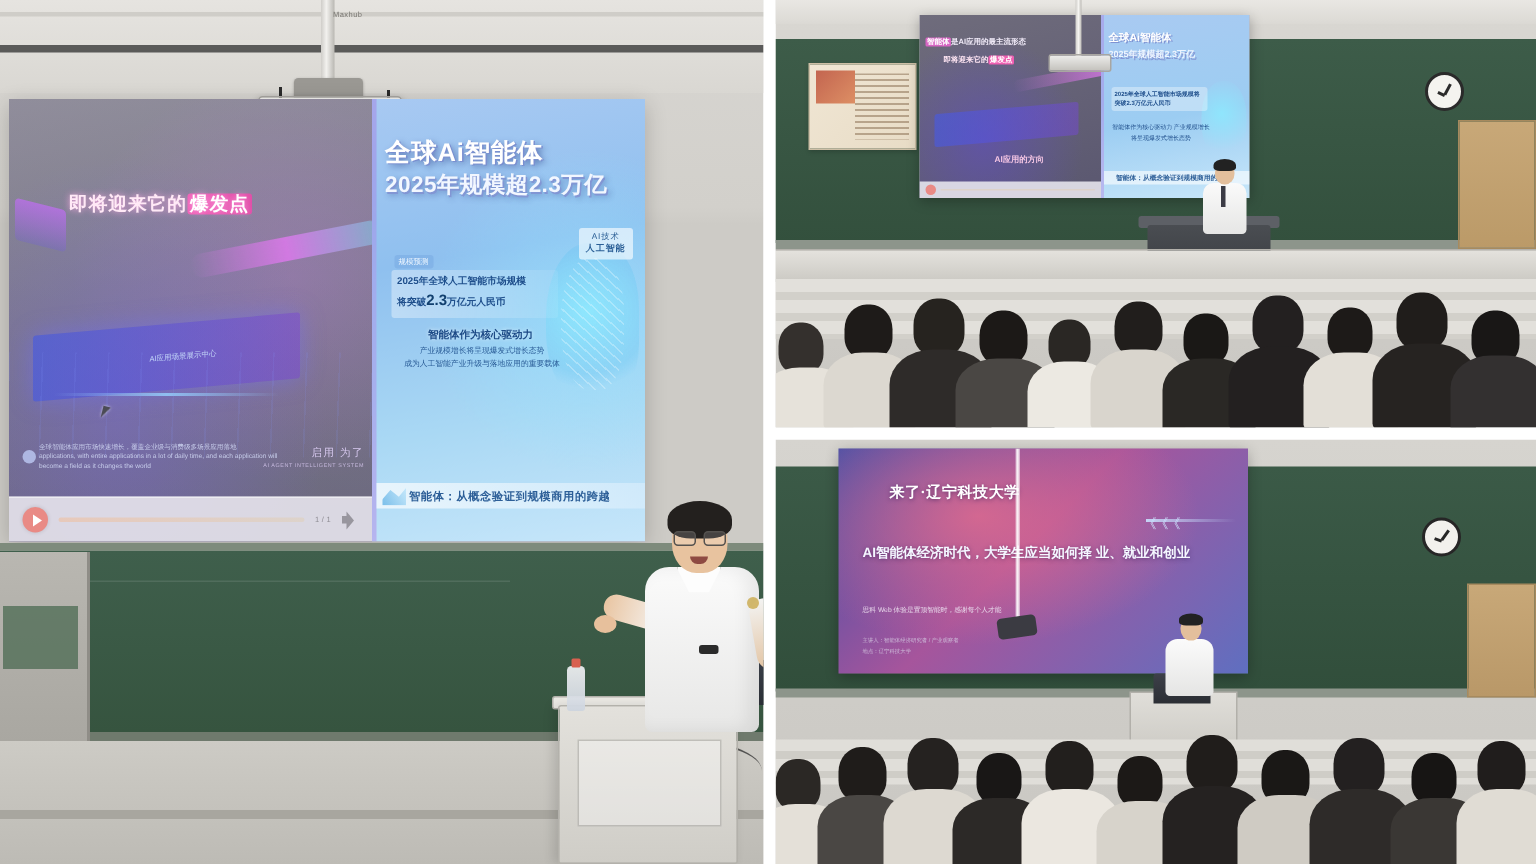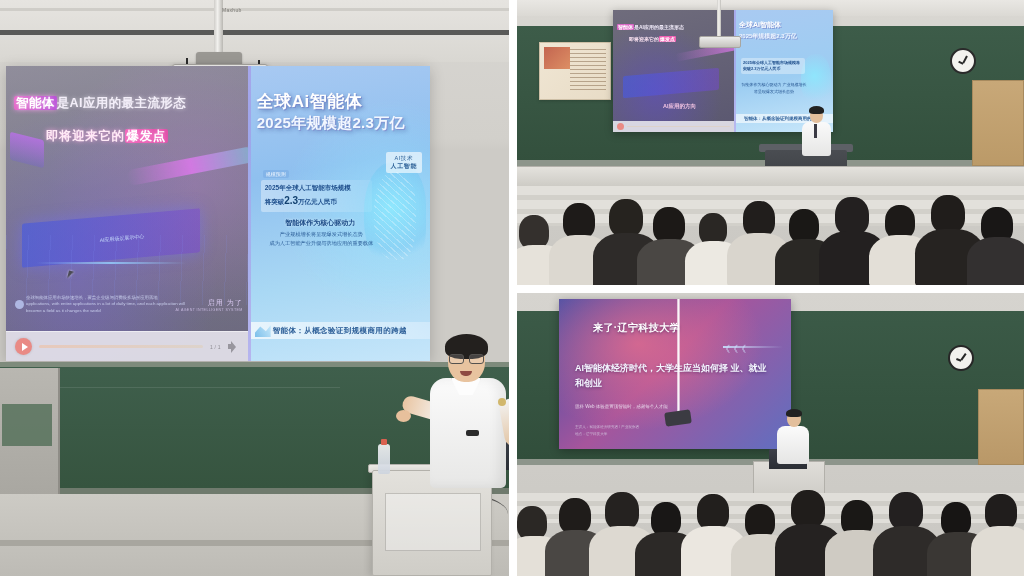--- a/index.html
+++ b/index.html
@@ -552,21 +552,21 @@
   }
 
   
   .hall2 { position:absolute; inset:0; background:linear-gradient(180deg,#d6d4cf,#c9c7c2); }
   .hall2-board {
     position:absolute; left:0; top:18px; width:100%; height:150px;
     background:linear-gradient(180deg,#3b5a47,#314e3b);
   }
   .hall2-frame { position:absolute; left:0; top:166px; width:100%; height:6px; background:#8d958b; }
   .screen2 {
-    position:absolute; left:42px; top:6px; width:232px; height:150px;
+    position:absolute; left:42px; top:6px; width:273px; height:150px;
     background:linear-gradient(135deg,#3f4fa8,#a6559c 45%,#5f6fc0 100%);
     box-shadow:0 2px 9px rgba(0,0,0,.3); overflow:hidden;
   }
   .screen2::before{
     content:""; position:absolute; inset:0;
     background:radial-gradient(ellipse at 34% 30%, rgba(235,110,140,.75), rgba(0,0,0,0) 58%);
   }
   .s2-title {
     position:absolute; left:34px; top:22px; right:8px;
     font-size:10px; font-weight:bold; color:#ffffff;
@@ -654,23 +654,20 @@
       <div class="proj-bracket"></div>
       <div class="proj-body">
         <div class="proj-led"></div>
       </div>
       <div class="proj-label">Maxhub</div>
 
       <div class="screen-main">
         <div class="slide">
 
           <div class="slide-left">
-            <div class="hl-title">
-              <span class="mark">智能体</span><span>是AI应用的最主流形态</span>
-            </div>
             <div class="hl-sub">
               <span>即将迎来它的</span><span class="mark2">爆发点</span>
             </div>
             <div class="art-beam2"></div>
             <div class="art-beam"></div>
             <div class="art-slab"></div>
             <div class="art-slab-txt">AI应用场景展示中心</div>
             <div class="art-line"></div>
             <div class="art-grid"></div>
             <div class="foot-dot"></div>

